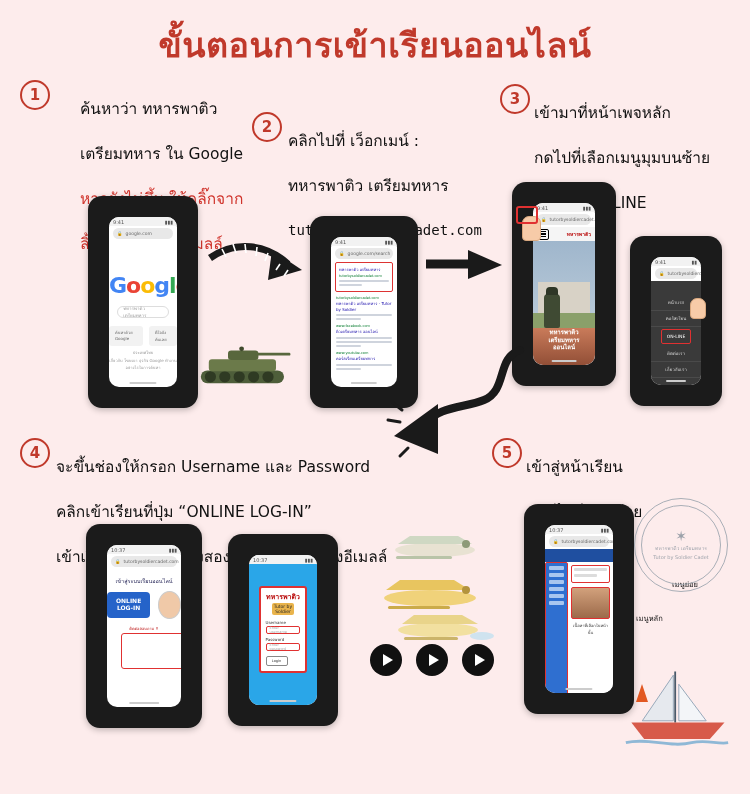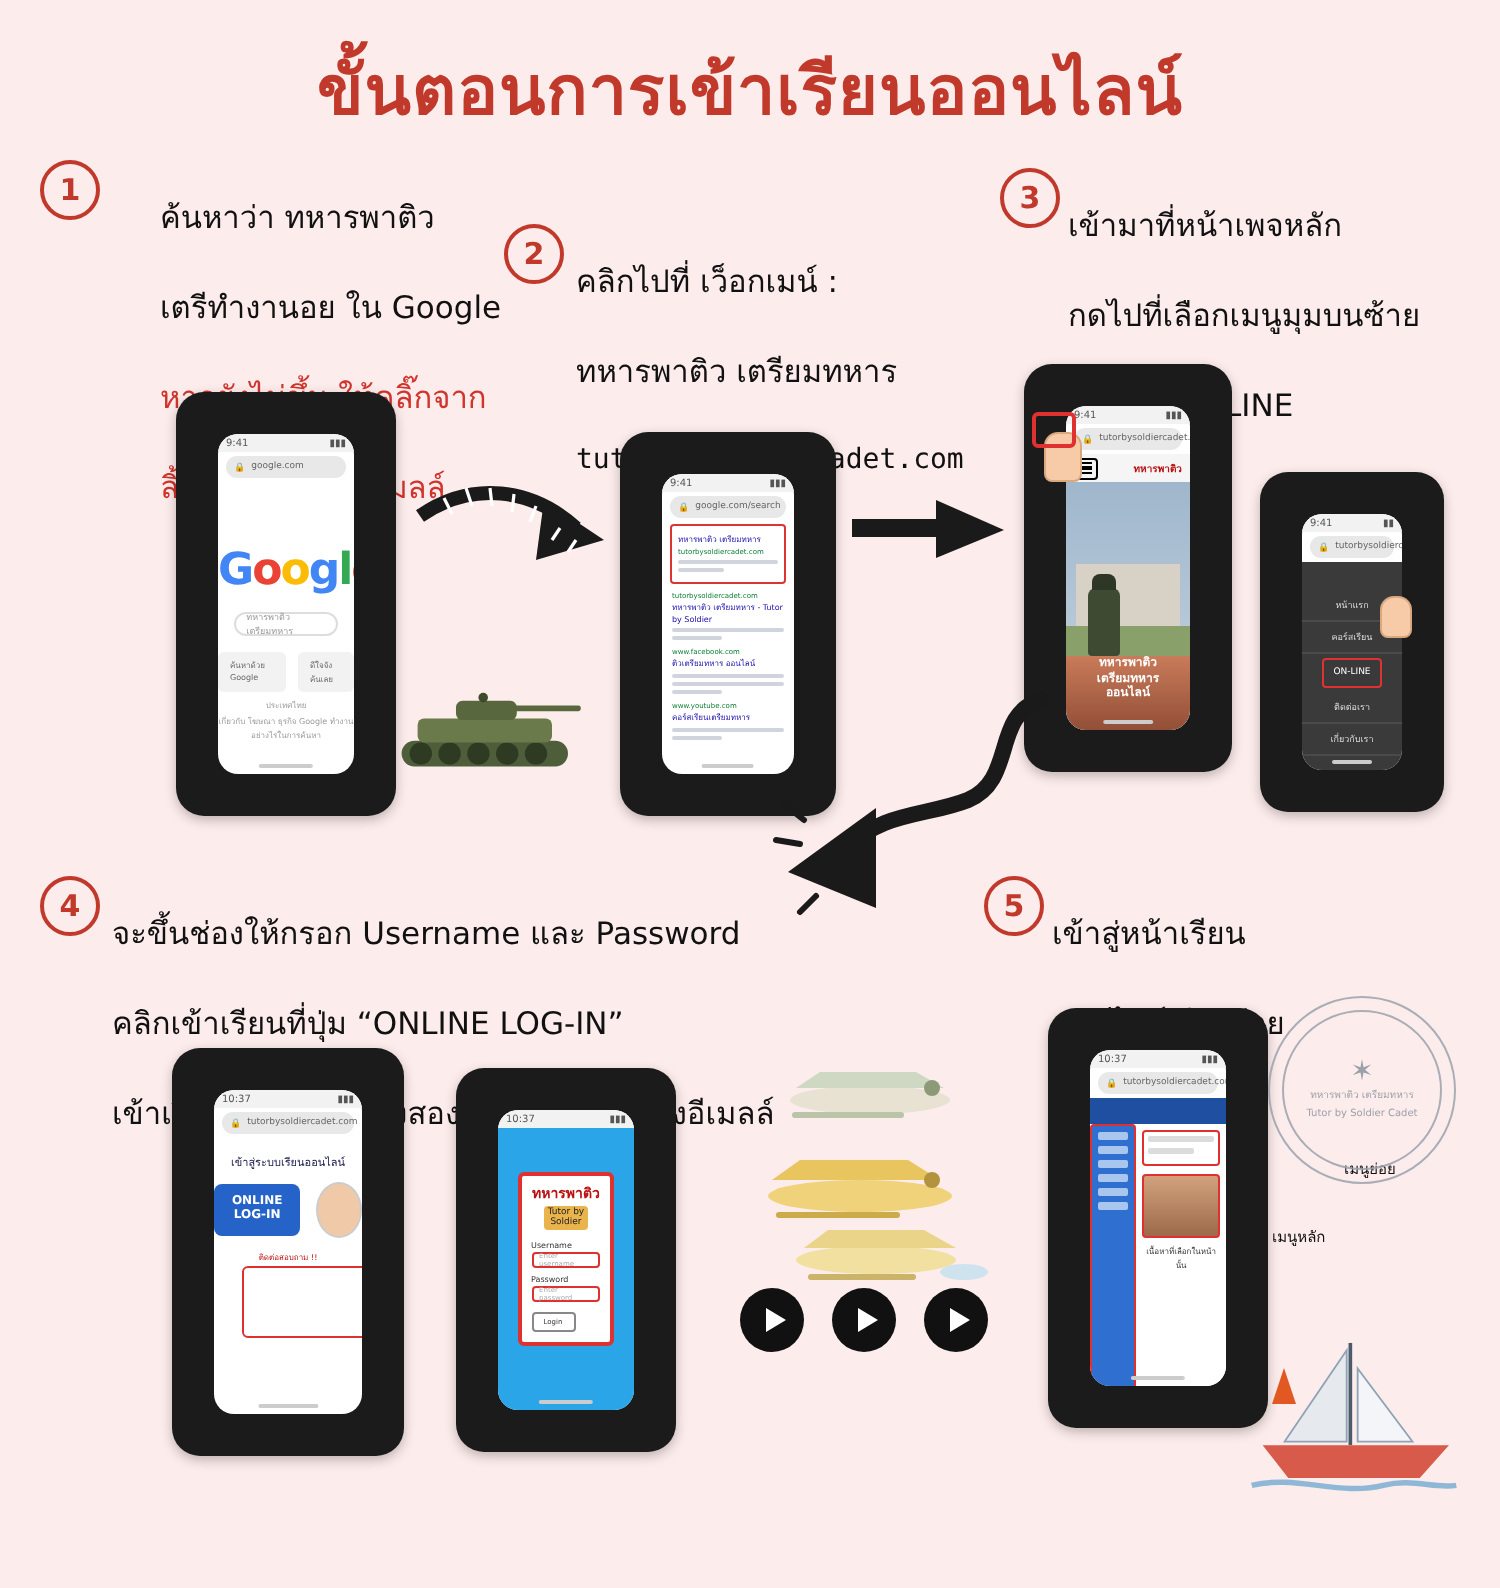--- a/index.html
+++ b/index.html
@@ -185,21 +185,21 @@
 </head>
 <body>
 
 <div class="stage">
 
   <div class="title">ขั้นตอนการเข้าเรียนออนไลน์</div>
 
   <div class="num" style="left:20px;top:80px;">1</div>
   <div class="txt" style="left:44px;top:76px;width:200px;margin-left:36px;">
     <div>ค้นหาว่า ทหารพาติว</div>
-    <div>เตรีทำงานอย ใน Google</div>
+    <div>เตรียมทหาร ใน Google</div>
     <div class="red">หากยังไม่ขึ้น ให้คลิ๊กจาก</div>
     <div class="red">ลิ้งค์ที่ส่งให้ทางอีเมลล์</div>
   </div>
 
   <div class="phone" style="left:88px;top:196px;width:110px;height:212px;">
     <div class="screen">
       <div class="statusbar">
         <span>9:41</span>
         <span>▮▮▮</span>
       </div>

